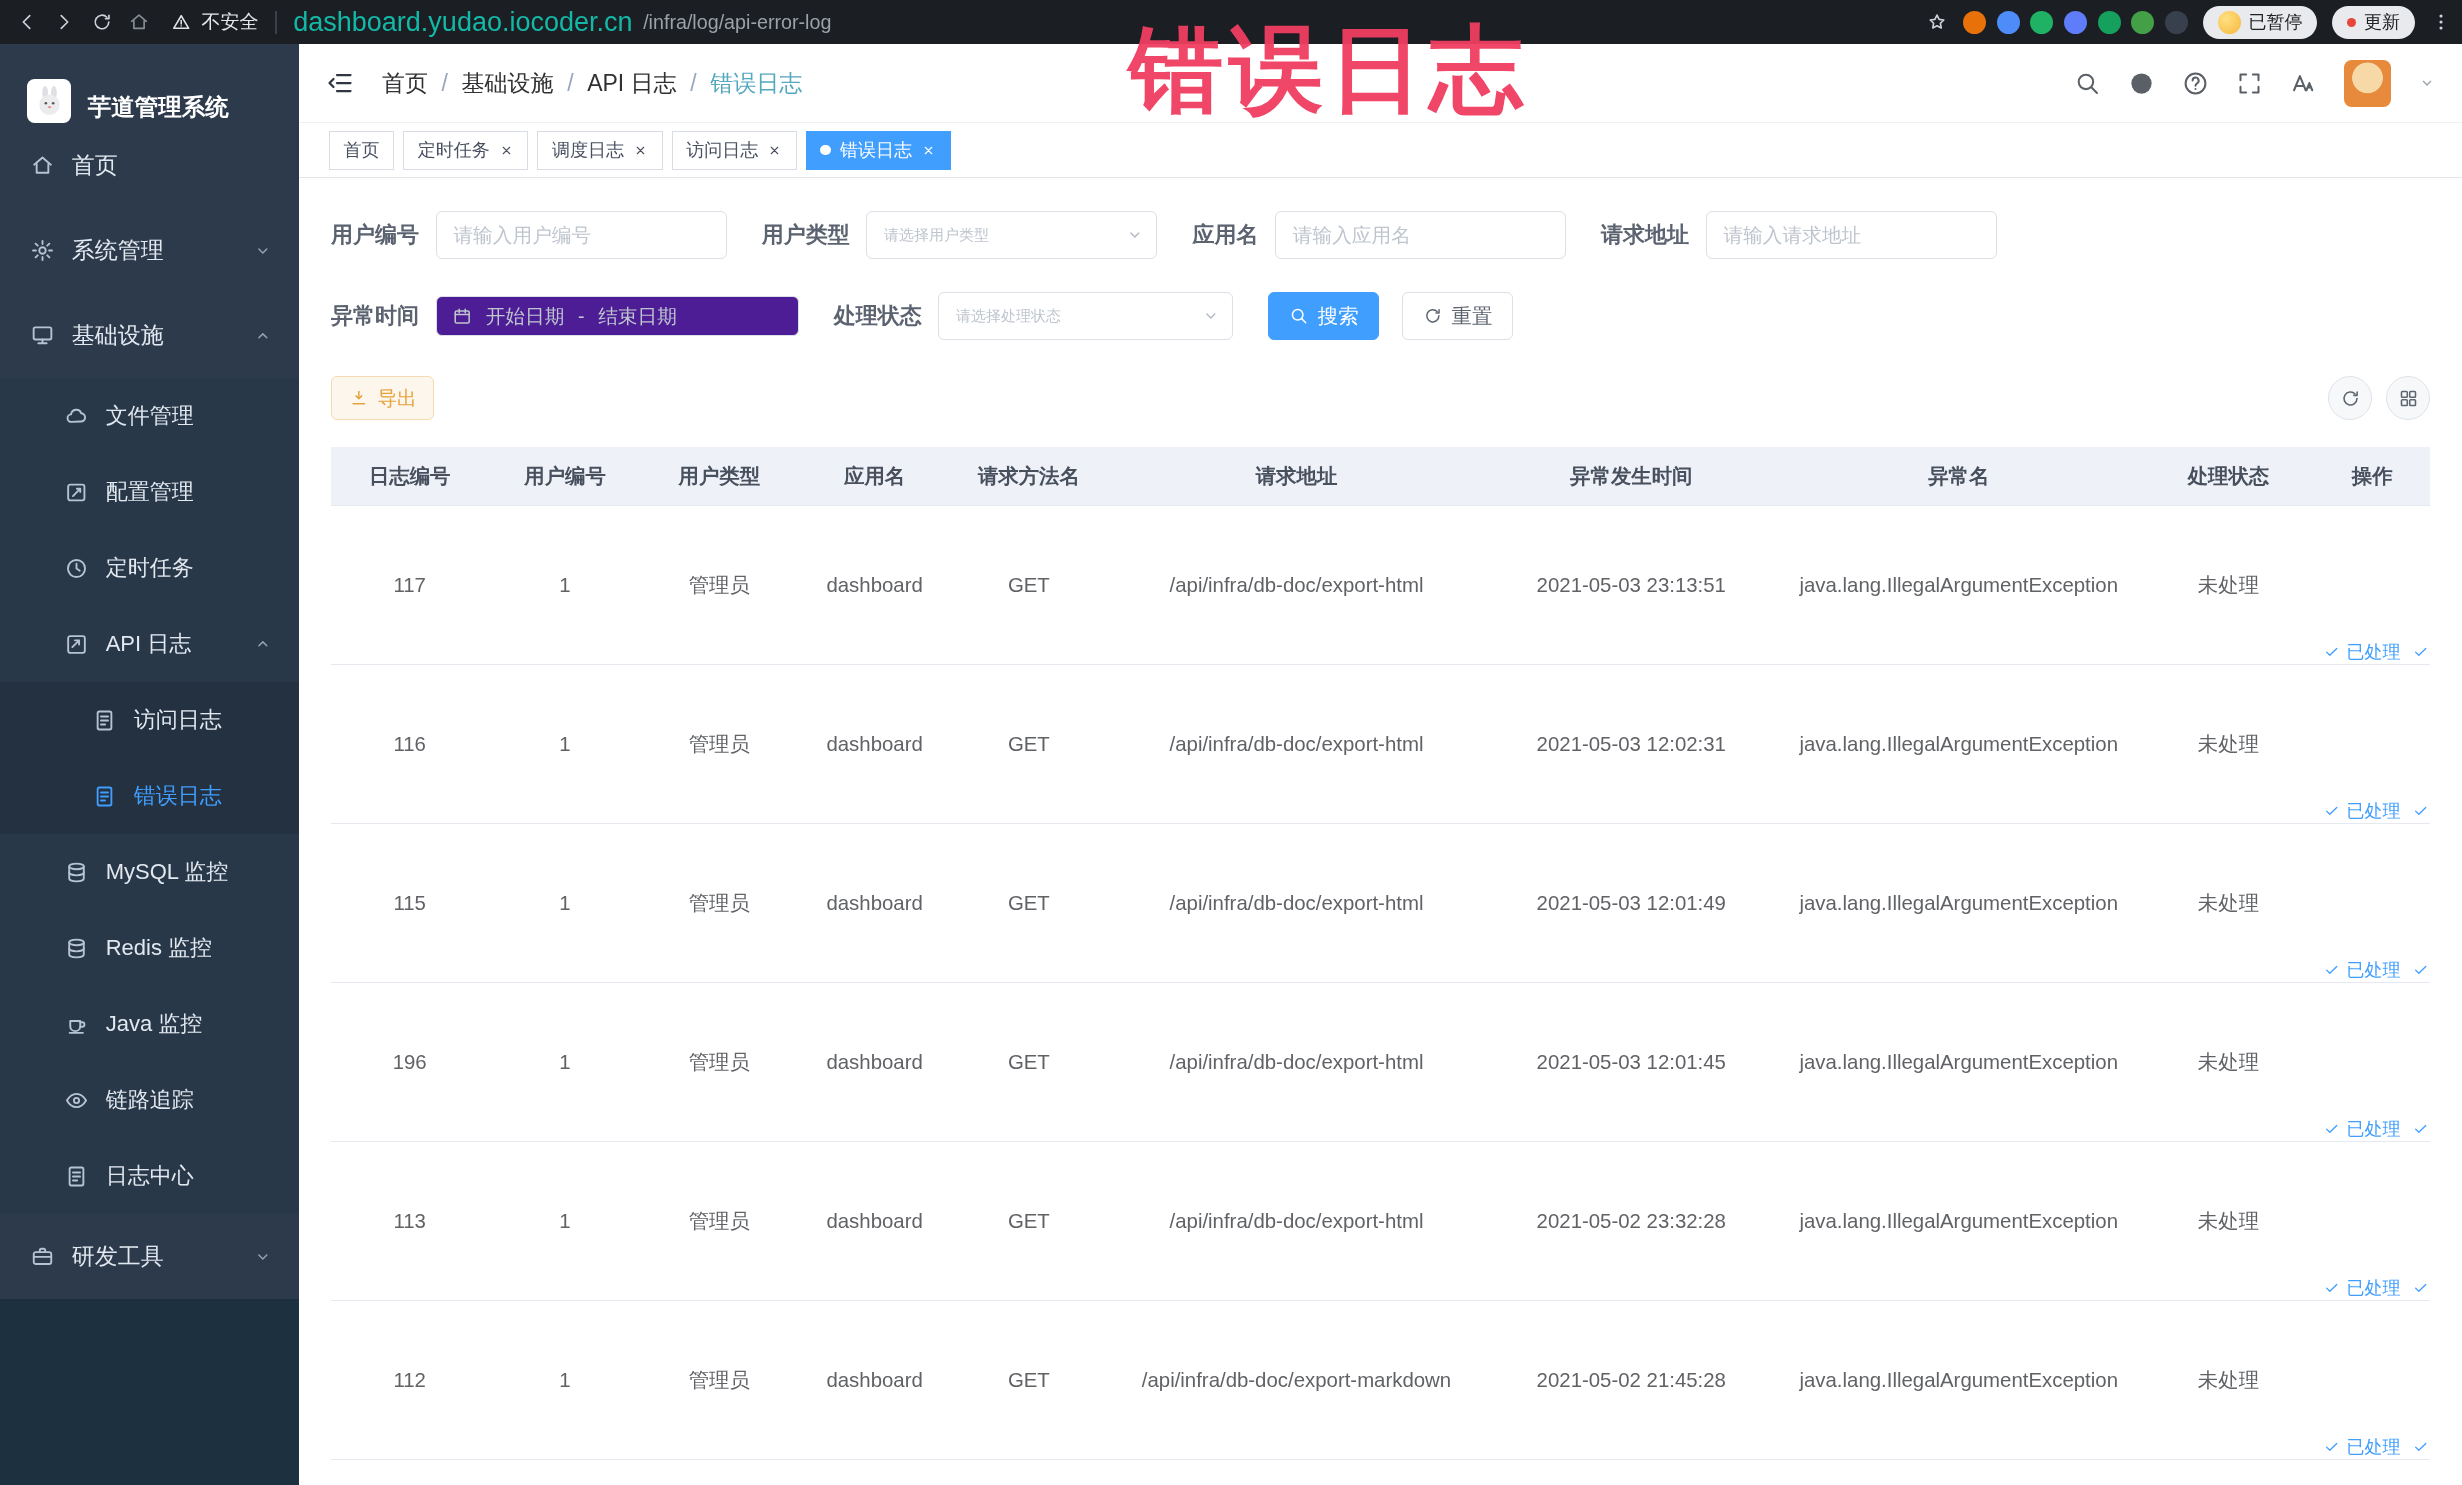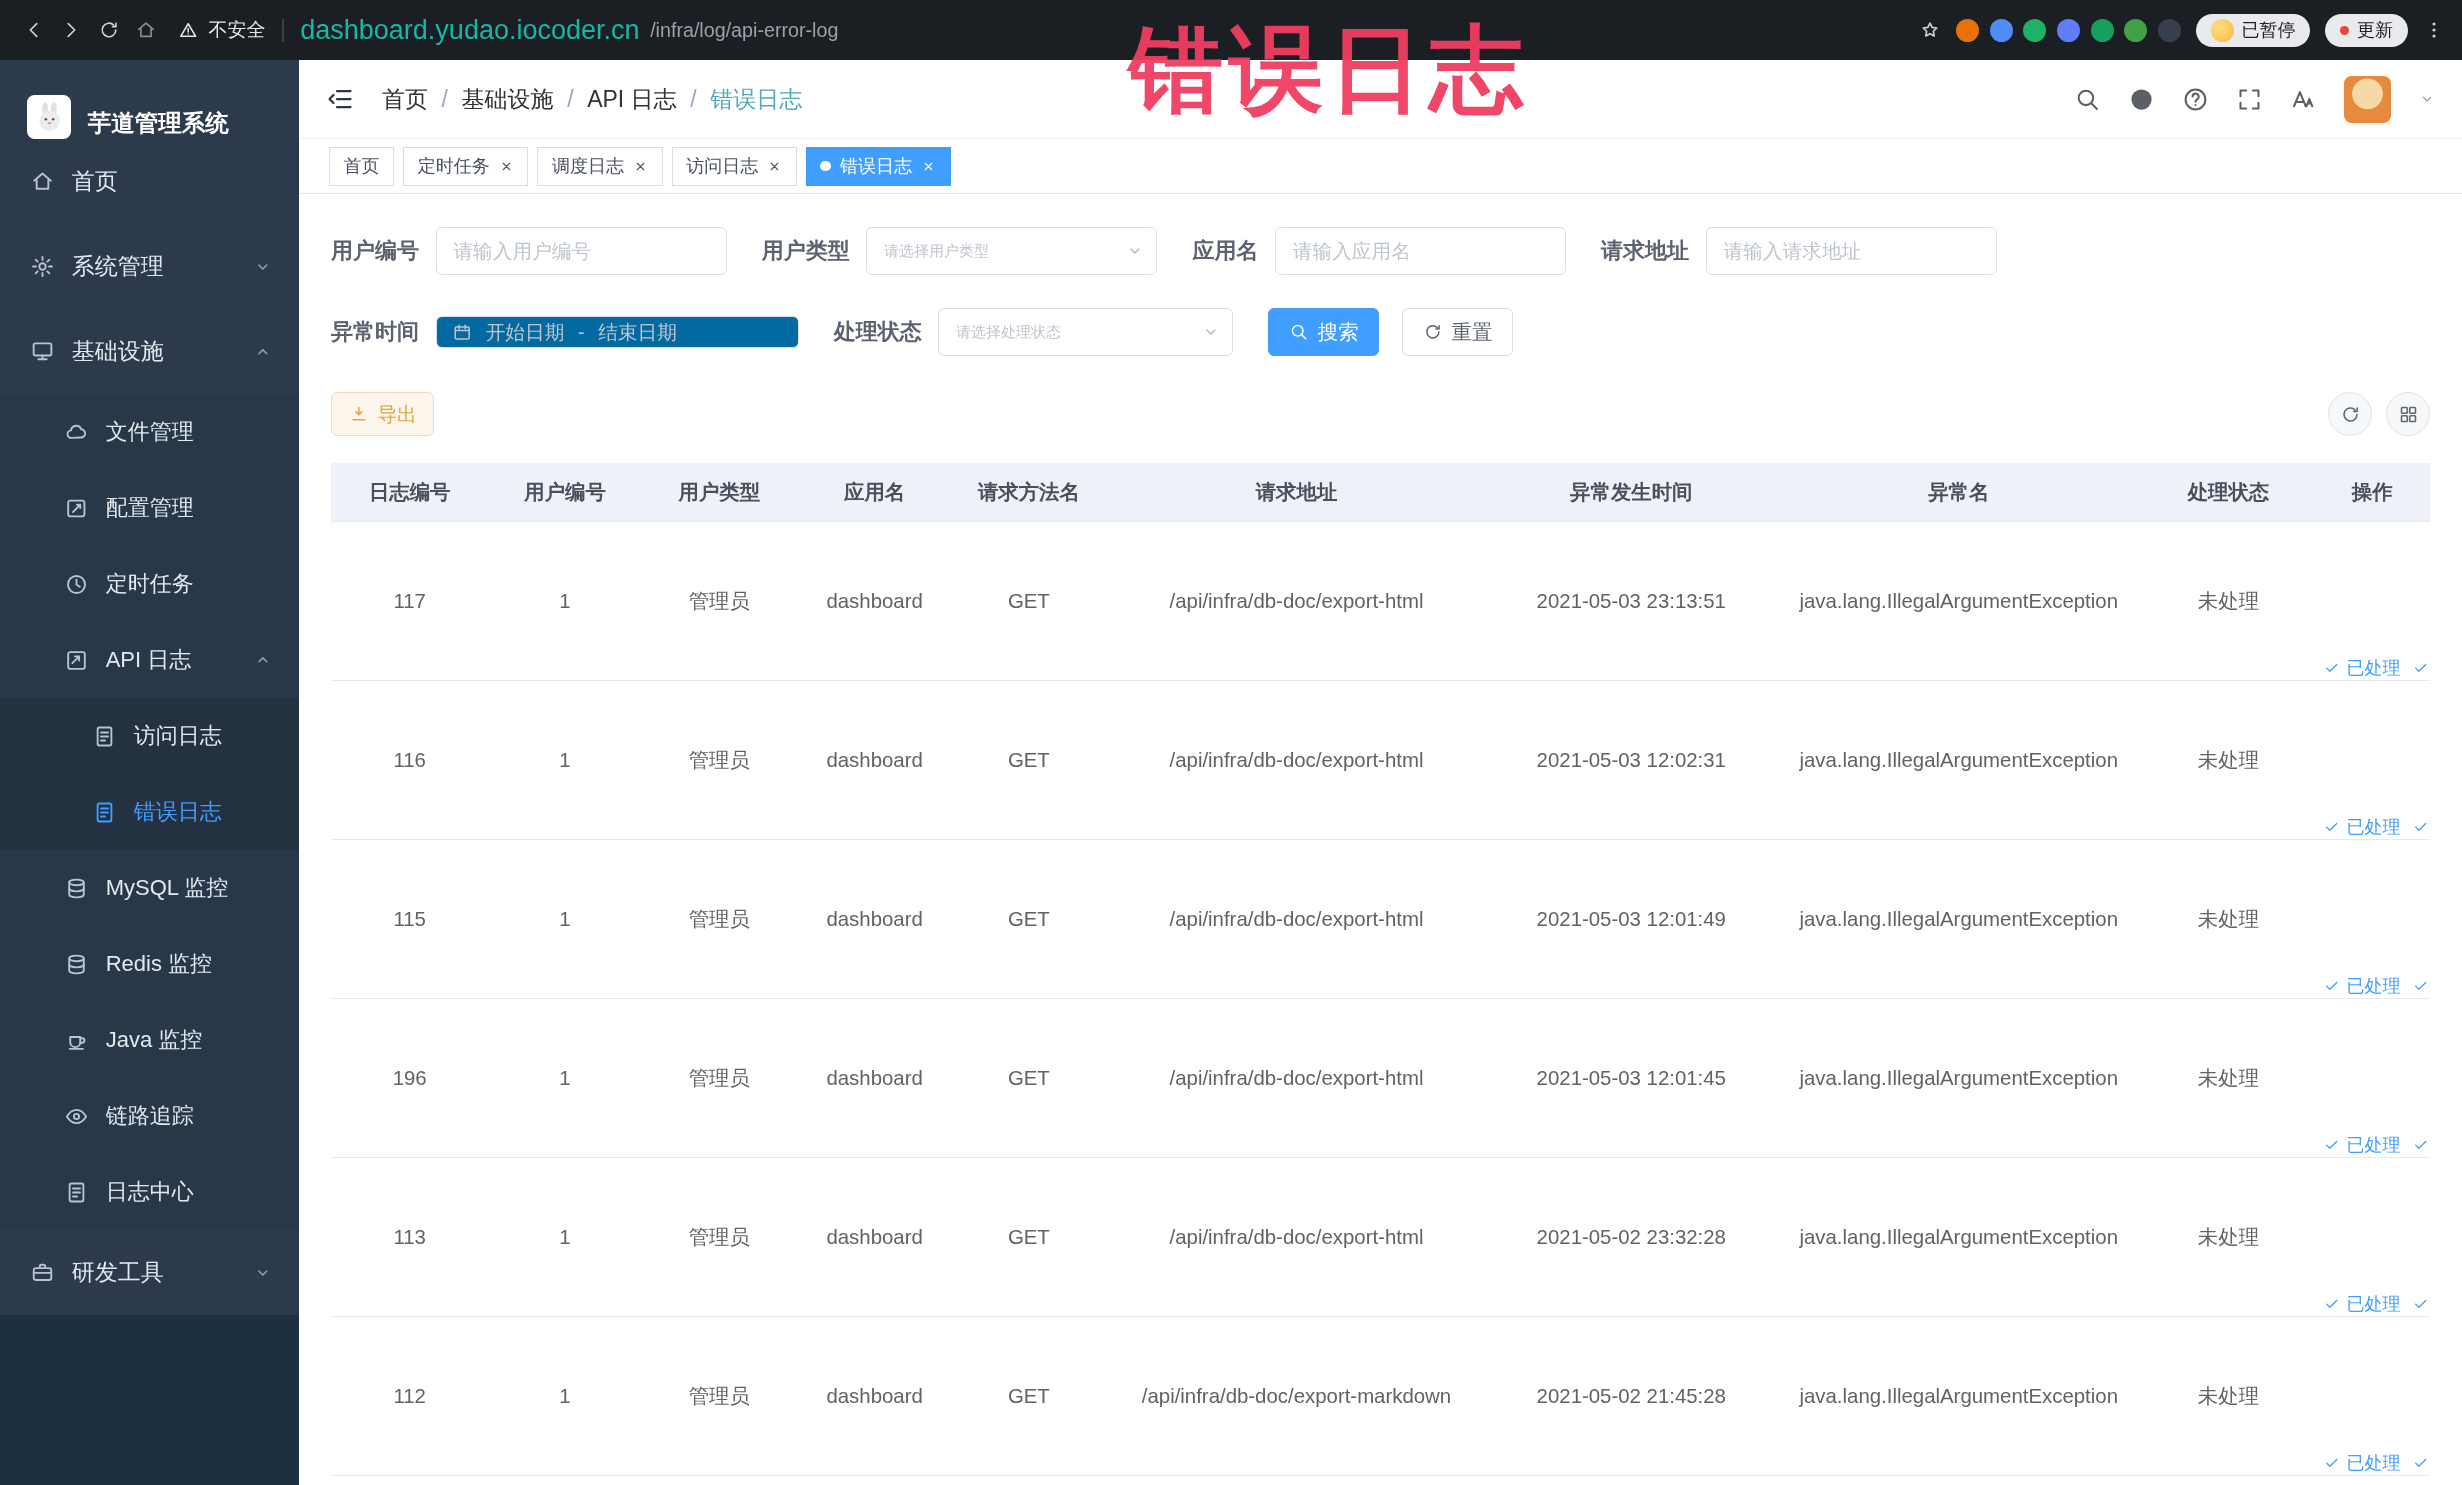--- a/index.html
+++ b/index.html
@@ -2,21 +2,21 @@
 <html style="--accent: #409eff; --annotation: #f03e62;font-size:12px"><head>
 <meta charset="utf-8">
 <style>
 *{margin:0;padding:0;box-sizing:border-box}
 html,body{width:2462px;height:1486px}
 body{font-family:"Liberation Sans","DejaVu Sans",sans-serif;background:#fff;overflow:hidden}
 .screen{position:relative;width:2462px;height:1486px;overflow:hidden;background:#fff}
 svg.ic{display:inline-block;vertical-align:middle;width:24px;height:24px;flex:none}
 
 
-.browser-bar{height:60px;background:#1b1e23;display:flex;align-items:center;padding:0 17px;gap:4.5px;color:#d7dadf}
+.browser-bar{height:44px;background:#1b1e23;display:flex;align-items:center;padding:0 10px;gap:4.5px;color:#d7dadf}
 .nav-ic{width:33px;height:33px;display:flex;align-items:center;justify-content:center;color:#cfd3d9;cursor:pointer}
 .nav-ic svg.ic{width:22px;height:22px}
 .nav-ic.dim{color:#878d95}
 .addr{display:flex;align-items:center;gap:10.6px;margin-left:10.6px;flex:1;min-width:0;cursor:text}
 .addr svg.ic{width:20.4px;height:20.4px;color:#e4e6ea}
 .sec{font-size:19px;color:#e4e6ea;white-space:nowrap}
 .divider{width:1.5px;height:23px;background:#3c4148;margin:0 6px}
 .host{font-size:27px;color:#14b8a6;font-weight:normal;white-space:nowrap}
 .path{font-size:19.7px;color:#9aa1a9;white-space:nowrap}
 .brow-right{display:flex;align-items:center;gap:15px;margin-left:auto}
@@ -76,21 +76,21 @@
 .filters-row{display:flex;align-items:center}
 .row2{margin-top:33px}
 .f-item{display:flex;align-items:center;margin-right:35px}
 .f-label{font-size:22px;font-weight:bold;color:#5c6370;margin-right:16.7px;white-space:nowrap}
 .inp{width:291px;height:48px;border:1.5px solid #dcdfe6;border-radius:6px;padding:0 16.7px;font-size:19.7px;color:#333;background:#fff;outline:none;font-family:inherit}
 .inp::placeholder{color:#bfc5ce}
 .sel{width:291px;height:48px;border:1.5px solid #dcdfe6;border-radius:6px;display:flex;align-items:center;padding:0 12px 0 16.7px;background:#fff;cursor:pointer}
 .sel .ph{flex:1;font-size:15px;color:#bfc5ce;white-space:nowrap;overflow:hidden}
 .sel .caret{color:#b4bac4;display:flex}
 .sel .caret svg.ic{width:19.7px;height:19.7px}
-.date{width:363px;height:32px;border:1.5px solid #dcdfe6;border-radius:6px;display:flex;align-items:center;gap:13.6px;padding:8px 15px;background:#0369a1;cursor:pointer;color:#bfc5ce}
+.date{width:363px;height:40px;border:1.5px solid #dcdfe6;border-radius:6px;display:flex;align-items:center;gap:13.6px;padding:8px 15px;background:#4c1d95;cursor:pointer;color:#bfc5ce}
 .date svg.ic{width:20.4px;height:20.4px;color:#c0c4cc}
 .date span{font-size:19.7px;white-space:nowrap}
 .btn{height:48px;border-radius:6px;display:inline-flex;align-items:center;gap:9px;padding:0 19.7px;font-size:20.4px;cursor:pointer;border:1.5px solid transparent;white-space:nowrap;font-family:inherit}
 .btn svg.ic{width:19.7px;height:19.7px}
 .btn-primary{background:var(--accent,#409eff);border-color:var(--accent,#409eff);color:#fff}
 .btn-plain{background:#fff;border-color:#dcdfe6;color:#5c6370}
 .btn-warn{background:#fdf6ec;border-color:#f5dab1;color:#e6a23c;height:44px;font-size:19.7px;padding:0 16.7px}
 .toolbar-row{margin-top:36px;display:flex;align-items:center}
 .tool-circles{margin-left:auto;display:flex;gap:13.6px}
 .circle-btn{width:44px;height:44px;border-radius:50%;border:1.5px solid #dfe3e8;background:#f6f8fa;display:flex;align-items:center;justify-content:center;color:#5f6670;cursor:pointer}

